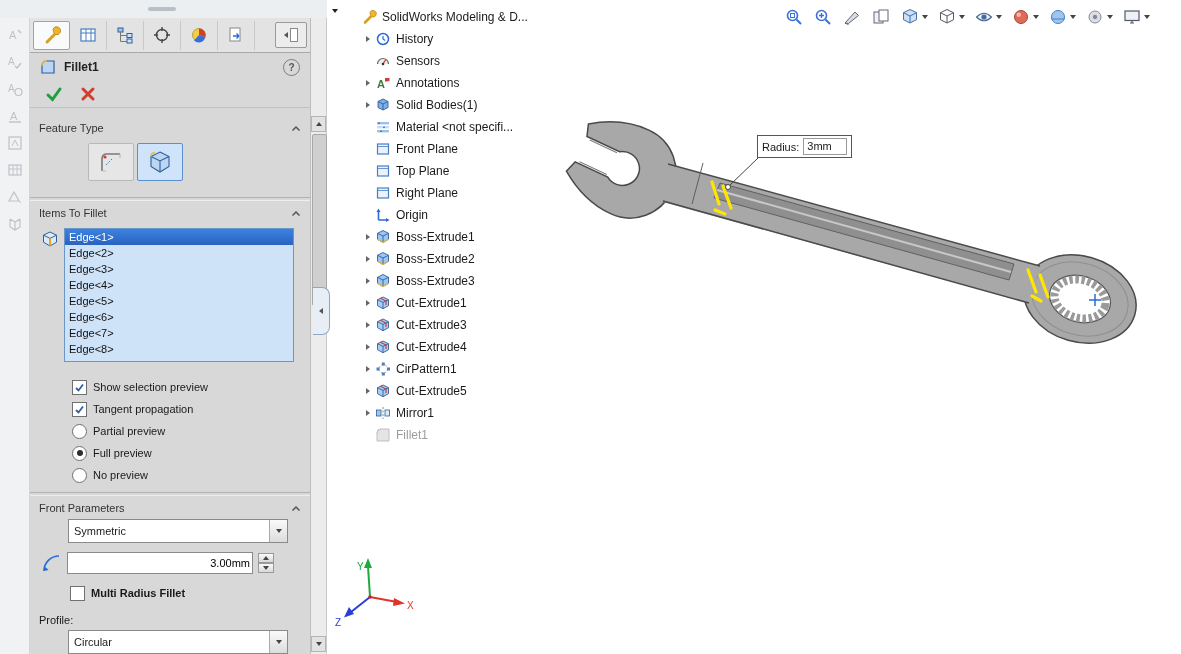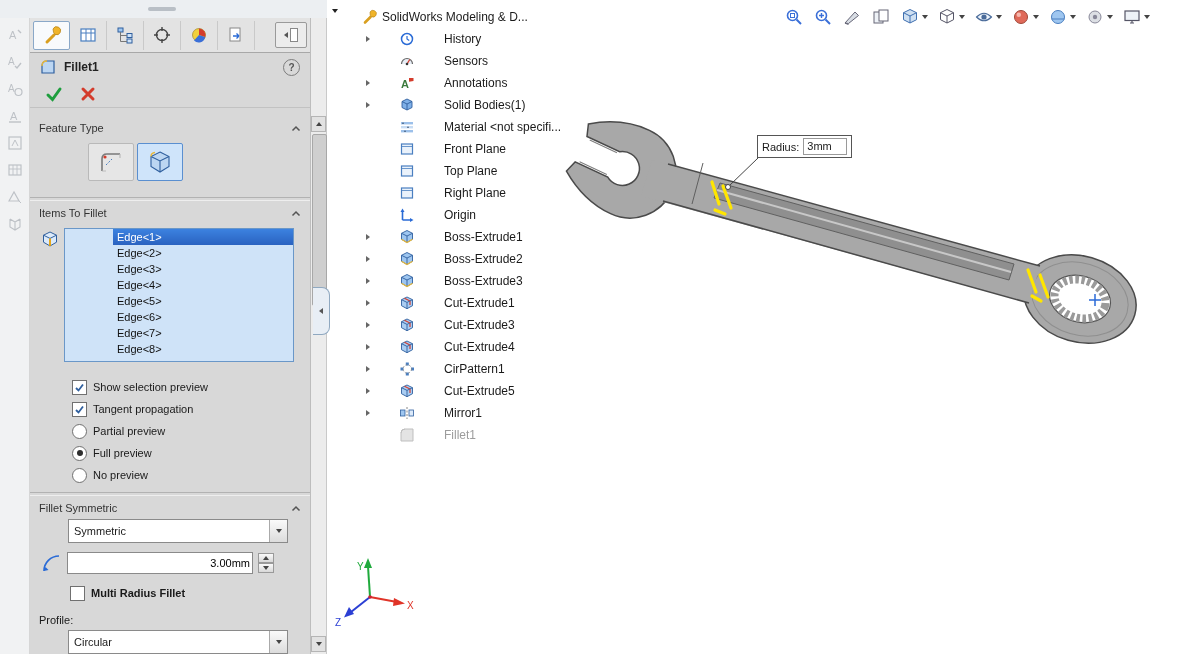--- a/index.html
+++ b/index.html
@@ -38,21 +38,21 @@
   .sec-head{height:23px;display:flex;align-items:center;padding:0 9px;color:#333;gap:8px;}
   .sec-head .chev{margin-left:auto;}
   .ftype-row{display:flex;gap:3px;padding:4px 0 10px 58px;}
   .ftype-btn{width:44px;height:36px;display:flex;align-items:center;justify-content:center;
              border:1px solid #b9b9b9;background:#e6e6e6;border-radius:2px;}
   .ftype-btn.sel{background:#cfe4fa;border:1px solid #5a8fd0;}
   .ftype-btn svg{width:26px;height:26px;}
   .list-wrap{display:flex;gap:5px;padding:4px 0 0 11px;}
   .sel-icon{width:18px;height:18px;margin-top:2px;}
   .listbox{width:228px;height:132px;background:#cfe3f8;border:1px solid #6a97c8;overflow:hidden;}
-  .lrow{height:16px;line-height:16px;padding-left:4px;color:#111;margin-left:48px;}
+  .lrow{height:16px;line-height:16px;padding-left:4px;color:#111;}
   .lrow.selected{background:linear-gradient(#3c82e0,#2a62c0);color:#fff;}
   .chkrow,.radrow{display:flex;align-items:center;gap:6px;height:22px;padding-left:42px;}
   .chk{width:13px;height:13px;background:#fff;border:1px solid #707070;display:flex;align-items:center;justify-content:center;}
   .chk svg{width:11px;height:11px;}
   .rad{width:13px;height:13px;background:#fff;border:1px solid #707070;border-radius:50%;
        display:flex;align-items:center;justify-content:center;}
   .rad .dot{width:6px;height:6px;border-radius:50%;background:#2e2e2e;}
   .combo{width:220px;height:24px;background:#fff;border:1px solid #8a8a8a;display:flex;align-items:center;
          box-sizing:border-box;margin-left:38px;}
   .combo .cv{padding-left:5px;flex:1;}
@@ -79,21 +79,21 @@
                 display:flex;align-items:center;justify-content:center;}
 
   
   .graphics{position:absolute;left:327px;top:0;width:854px;height:578px;background:#fff;}
   .tree-caret{position:absolute;left:5px;top:9px;}
   .tree{position:absolute;left:20px;top:6px;}
   .trow{height:22px;display:flex;align-items:center;font-size:12px;}
   .trow .tarrow{width:13px;display:flex;justify-content:center;}
   .trow .ticon{width:17px;height:16px;margin-right:5px;display:flex;align-items:center;justify-content:center;}
   .trow .ticon svg{width:16px;height:16px;}
-  .trow.indent{padding-left:14px;gap:24px;}
+  .trow.indent{padding-left:14px;}
   .trow.grayed .tlabel{color:#9c9c9c;}
   .trow.grayed .ticon{opacity:.55;}
 
   .hud{position:absolute;left:455px;top:4px;display:flex;align-items:center;gap:5px;}
   .hudbtn{height:24px;display:flex;align-items:center;gap:2px;padding:1px 2px;border-radius:2px;}
   .hudbtn svg{width:20px;height:20px;}
 
   .callout{position:absolute;left:430px;top:135px;display:flex;align-items:center;gap:4px;
            background:#fff;border:1px solid #555;padding:2px 4px;font-size:11px;z-index:4;}
   .callout .cfield{border:1px solid #9a9a9a;background:#fff;min-width:36px;height:15px;line-height:15px;padding:0 3px;}
@@ -308,21 +308,21 @@
         </span>
       <span>Full preview</span>
     </div>
     <div class="radrow">
       <span class="rad"></span>
       <span>No preview</span>
     </div>
 
     <div class="sec-div"></div>
     <div class="sec-head">
-      <span>Fillet Symmetric</span>
+      <span>Front Parameters</span>
       <span class="chev"><svg width="10" height="7" viewBox="0 0 10 7">
             <path d="M1.5 5.5L5 2l3.5 3.5" fill="none" stroke="#555" stroke-width="1.5"></path>
           </svg></span>
     </div>
 
     <div class="combo">
       <span class="cv">Symmetric</span>
       <span class="cbtn">
           <span class="tri-down"></span>
         </span>

